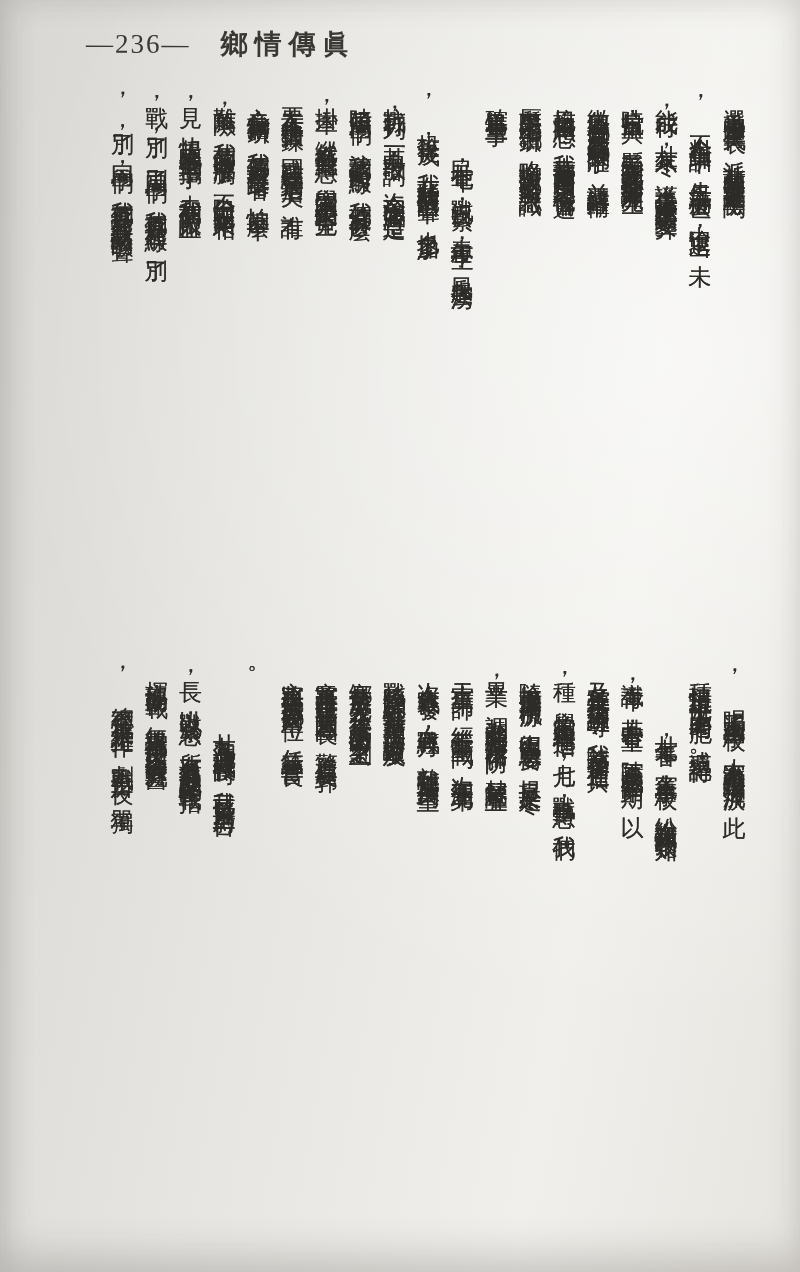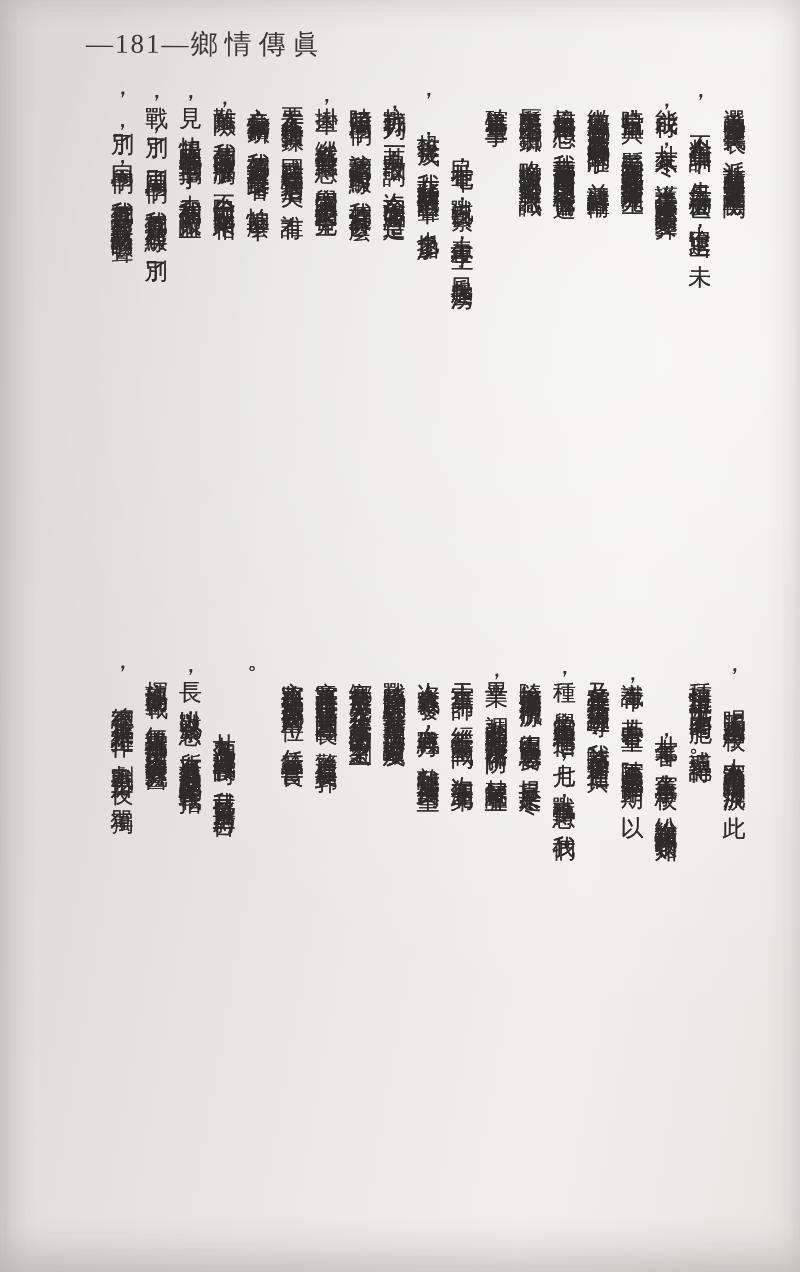--- a/index.html
+++ b/index.html
@@ -32,22 +32,23 @@
     left: 86px;
     font-size: 27px;
     color: #3a3832;
     white-space: nowrap;
     transform: rotate(0.2deg);
   }
   .page-number {
     letter-spacing: 2px;
   }
   .running-title {
+    margin-left: 30px;
     letter-spacing: 7px;
-    font-weight: normal;
+    font-weight: bold;
   }
   .vtext {
     position: absolute;
     right: 50px;
     height: 558px;
     writing-mode: vertical-rl;
     text-orientation: mixed;
     font-size: 23px;
     line-height: 34px;          
     letter-spacing: 3.2px;      
@@ -60,21 +61,21 @@
   .vcol {
     white-space: nowrap;
   }
 </style>
 </head>
 <body>
 
 <div class="vignette"></div>
 
 <div class="page-header">
-  <span class="page-number">—181—</span><span class="running-title">鄉情傳眞</span>
+  <span class="page-number">—236—</span><span class="running-title">鄉情傳眞</span>
 </div>
 
 <div class="vtext vtext-upper">
     <div class="vcol">選爲中國童軍代表，派赴荷蘭參加世界童軍檢閱</div>
     <div class="vcol">，不料在集訓中，先母急病去世，中途退出，未</div>
     <div class="vcol">能成行，廿六年冬，護送先母靈柩歸棗陽安葬，</div>
     <div class="vcol">時抗日軍興，縣長王開化及縣黨部謝芳洲先生，</div>
     <div class="vcol">徵集回鄉青年同赴各鄉鎮校閱壯丁，並講解灌輸</div>
     <div class="vcol">抗日救國思想，我幸被選爲四團員之一得機會遍</div>
     <div class="vcol">歷棗陽七十二鄉鎮，略增對故鄉之了解與認識，</div>

